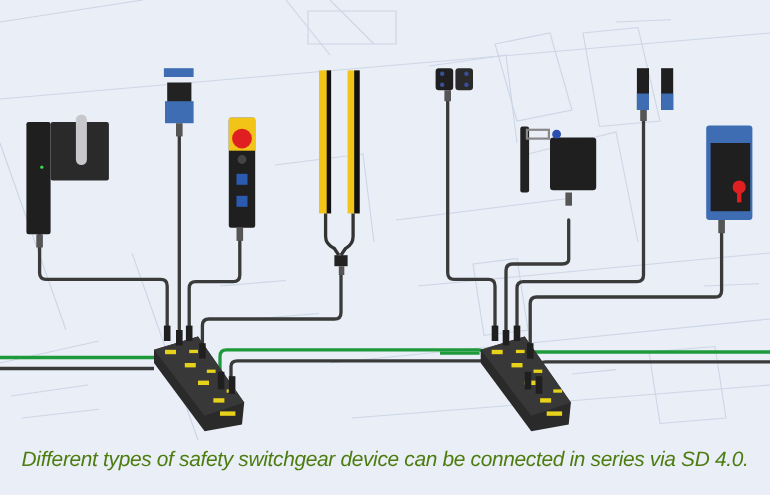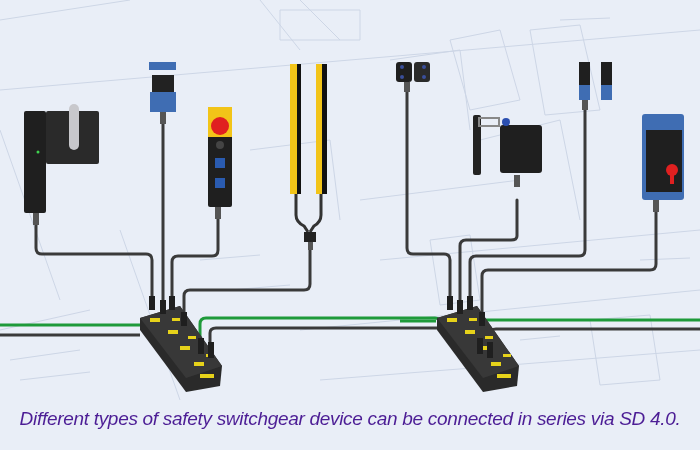--- a/index.html
+++ b/index.html
@@ -1,21 +1,21 @@
 <!DOCTYPE html>
 <html><head>
 <meta charset="utf-8">
 <style>
   html, body { margin:0; padding:0; }
   body { width:700px; height:450px; overflow:hidden; background:#e9eef7; position:relative; font-family:"Liberation Sans", sans-serif; }
   #stage { position:absolute; left:0; top:0; width:700px; height:450px; }
   .caption {
     position:absolute; left:0; top:408px; width:700px; text-align:center;
     font-family:"Liberation Sans", sans-serif; font-style:italic; font-size:19px;
-    color:#4c1d95; letter-spacing:-0.3px; white-space:nowrap;
+    color:#4d7c0f; letter-spacing:-0.3px; white-space:nowrap;
   }
 </style>
 </head>
 <body>
 
 <svg id="stage" viewBox="0 0 700 450" xmlns="http://www.w3.org/2000/svg">
 
   <g stroke="#cdd6e6" stroke-width="1" fill="none">
     <path d="M0 20 L130 0 M0 90 L700 30 M260 0 L300 50 M300 0 L340 40 M280 10 L360 10 L360 40 L280 40 Z"></path>
     <path d="M450 40 L500 30 L520 100 L470 110 Z M530 30 L580 25 L600 110 L545 115 Z"></path>

